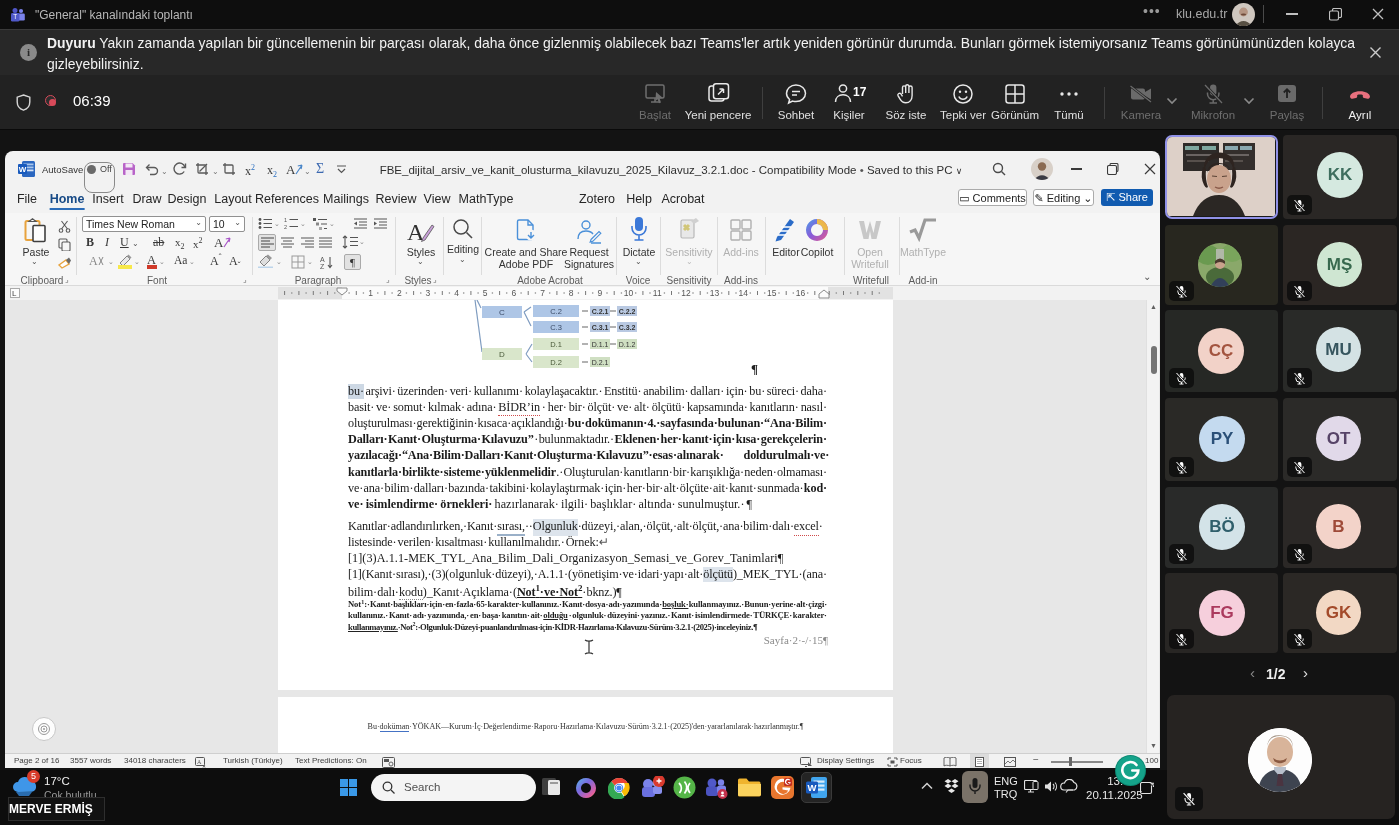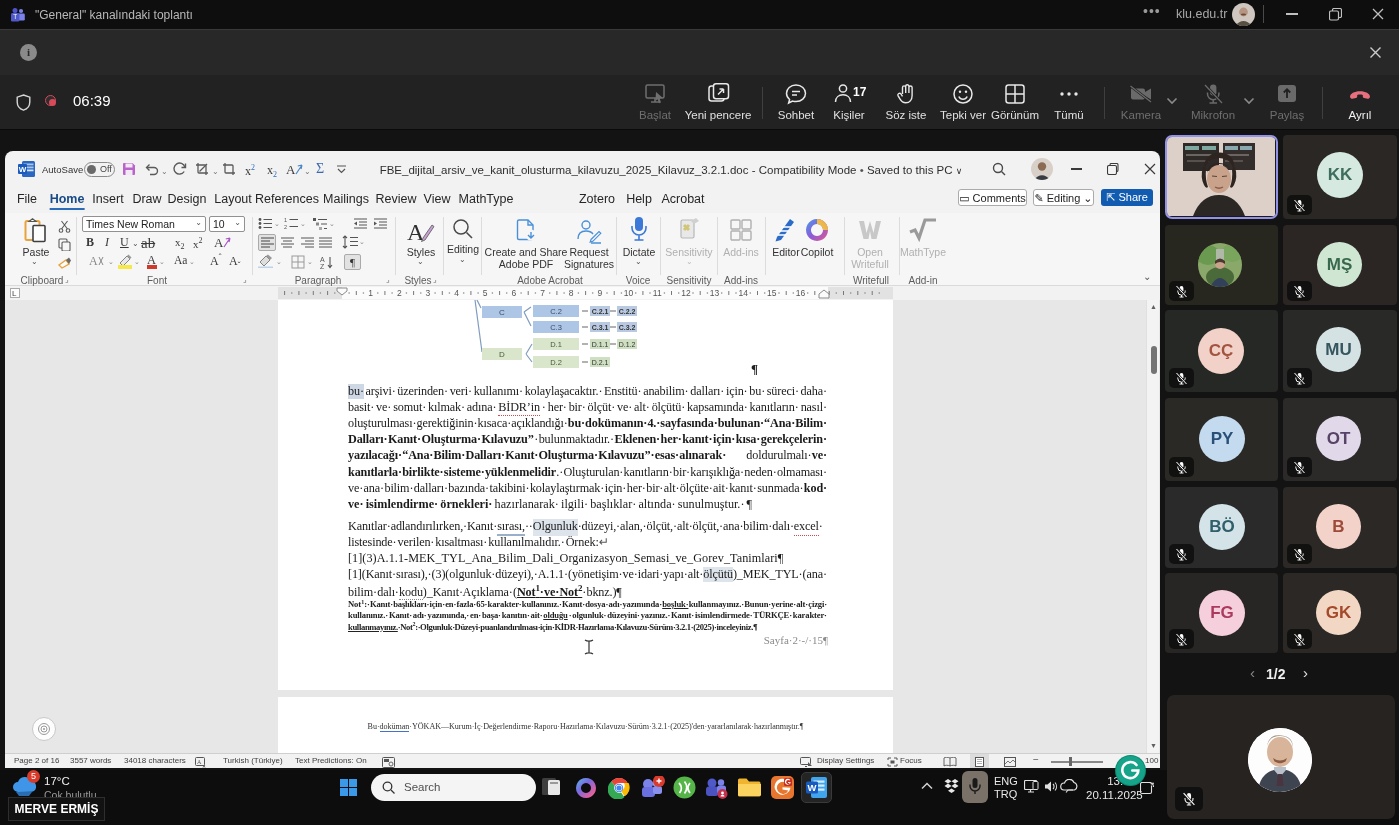--- a/index.html
+++ b/index.html
@@ -72,20 +72,21 @@
         <rect x="0.5" y="3" width="9" height="9" rx="1.5" fill="none" stroke="#c0c0c0" stroke-width="1.2"></rect>
         <path d="M3.5 3 V2 a1.5 1.5 0 0 1 1.5-1.5 h6 a1.5 1.5 0 0 1 1.5 1.5 v6 a1.5 1.5 0 0 1-1.5 1.5 h-1" fill="none" stroke="#c0c0c0" stroke-width="1.2"></path>
       </svg>
     <svg class="abs" style="left:1372px; top:8px;" width="12" height="12" viewBox="0 0 12 12">
         <path d="M1 1 L11 11 M11 1 L1 11" stroke="#c0c0c0" stroke-width="1.3"></path>
       </svg>
   </div>
 
   <div class="abs" id="banner">
     <div class="abs" style="left:20px; top:14px; width:17px; height:17px; border-radius:50%; background:#8a8a8a; color:#282828; font-size:11px; font-weight:bold; text-align:center; line-height:17px; font-family:'Liberation Serif',serif;">i</div>
+    <div class="abs" style="left:47px; top:3px; font-size:13.9px; color:#f2f2f2; line-height:21px; white-space:nowrap;"><b>Duyuru</b> Yakın zamanda yapılan bir güncellemenin bir parçası olarak, daha önce gizlenmiş olabilecek bazı Teams'ler artık yeniden görünür durumda. Bunları görmek istemiyorsanız Teams görünümünüzden kolayca<br>gizleyebilirsiniz.</div>
     <svg class="abs" style="left:1369px; top:16px;" width="13" height="13" viewBox="0 0 13 13">
         <path d="M1.5 1.5 L11.5 11.5 M11.5 1.5 L1.5 11.5" stroke="#cccccc" stroke-width="1.4"></path>
       </svg>
   </div>
 
   <div class="abs" id="meetbar">
     <svg class="abs" style="left:16px; top:19px;" width="15" height="17" viewBox="0 0 15 17">
         <path d="M7.5 1 L13.8 3.2 V8 C13.8 12.3 11 15 7.5 16.2 C4 15 1.2 12.3 1.2 8 V3.2 Z" fill="none" stroke="#d6d6d6" stroke-width="1.4"></path>
       </svg>
     <div class="abs" style="left:45px; top:20px; width:11px; height:11px; border-radius:50%; background:#2e2e2e; border:1.5px solid #d84a5a;"></div>
@@ -199,21 +200,21 @@
     <div class="abs" id="wtitle">
       <svg class="abs" style="left:13px; top:10px;" width="17" height="16" viewBox="0 0 17 16">
           <rect x="4" y="0" width="13" height="16" rx="1.5" fill="#2b67c0"></rect>
           <rect x="5.5" y="2.5" width="10" height="1.8" fill="#a8c6ec"></rect>
           <rect x="5.5" y="5.5" width="10" height="1.8" fill="#a8c6ec"></rect>
           <rect x="5.5" y="8.5" width="10" height="1.8" fill="#d6e4f7"></rect>
           <rect x="0" y="3" width="9" height="10" rx="1" fill="#185abd"></rect>
           <text x="4.5" y="11" font-size="8" font-weight="bold" fill="#fff" text-anchor="middle" font-family="Liberation Sans">W</text>
         </svg>
       <div class="abs" style="left:37px; top:13px; font-size:9.5px; color:#333;">AutoSave</div>
-      <div class="abs" style="left:79px; top:11px; width:31px; height:15px; border:1px solid #8a8a8a; border-radius:8px;">
+      <div class="abs" style="left:79px; top:11px; width:31px; height:31px; border:1px solid #8a8a8a; border-radius:8px;">
         <div class="abs" style="left:2px; top:2px; width:9px; height:9px; border-radius:50%; background:#6a6a6a;"></div>
         <div class="abs" style="left:15px; top:1px; font-size:9px; color:#444;">Off</div>
       </div>
       <svg class="abs" style="left:117px; top:11px;" width="14" height="14" viewBox="0 0 14 14">
           <path d="M1 2 a1 1 0 0 1 1-1 h8.5 L13 3.5 V12 a1 1 0 0 1 -1 1 H2 a1 1 0 0 1 -1-1 Z" fill="#b864c8"></path>
           <rect x="3.5" y="1.5" width="7" height="4" fill="#f3e8f5"></rect>
           <rect x="3.5" y="8" width="7" height="5" fill="#f3e8f5"></rect>
         </svg>
       <svg class="abs" style="left:139px; top:12px;" width="15" height="13" viewBox="0 0 15 13">
           <path d="M3 4.5 H10 a3.5 3.5 0 0 1 0 7 H6" fill="none" stroke="#5a5a5a" stroke-width="1.4"></path>
@@ -310,21 +311,21 @@
       <div class="gsep" style="left:71px;"></div>
       <div class="glabel" style="left:37px;">Clipboard</div>
       <div class="abs" style="left:60px; top:62px; font-size:8px; color:#666;">⌟</div>
 
       <div class="abs" style="left:77px; top:3px; width:124px; height:16px; background:#fff; border:1px solid #919191; border-radius:2px; font-size:10.5px; color:#222; padding:1px 3px;">Times New Roman<span style="position:absolute; right:3px; font-size:8px; color:#555;">⌄</span></div>
       <div class="abs" style="left:204px; top:3px; width:36px; height:16px; background:#fff; border:1px solid #919191; border-radius:2px; font-size:10.5px; color:#222; padding:1px 3px;">10<span style="position:absolute; right:3px; font-size:8px; color:#555;">⌄</span></div>
       <div class="abs" style="left:81px; top:22px; font-size:12px; font-weight:bold; color:#3a3a3a; font-family:'Liberation Serif',serif;">B</div>
       <div class="abs" style="left:100px; top:22px; font-size:12px; font-style:italic; color:#3a3a3a; font-family:'Liberation Serif',serif;">I</div>
       <div class="abs" style="left:115px; top:22px; font-size:12px; text-decoration:underline; color:#3a3a3a; font-family:'Liberation Serif',serif;">U</div>
       <div class="abs" style="left:127px; top:26px; font-size:8px; color:#555;">⌄</div>
-      <div class="abs" style="left:136px; top:22px; font-size:15px; text-decoration:line-through; color:#3a3a3a; font-family:'Liberation Serif',serif;">ab</div>
+      <div class="abs" style="left:148px; top:22px; font-size:12px; text-decoration:line-through; color:#3a3a3a; font-family:'Liberation Serif',serif;">ab</div>
       <div class="abs" style="left:170px; top:23px; font-size:11px; color:#3a3a3a; font-family:'Liberation Serif',serif;">x<sub style="font-size:8px;">2</sub></div>
       <div class="abs" style="left:188px; top:23px; font-size:11px; color:#3a3a3a; font-family:'Liberation Serif',serif;">x<sup style="font-size:8px;">2</sup></div>
       <svg class="abs" style="left:209px; top:22px;" width="17" height="15" viewBox="0 0 17 15">
           <text x="0" y="12" font-size="13" fill="#3a3a3a" font-family="Liberation Serif">A</text>
           <path d="M10 12 L16 3 M16 3 l-1 4 M16 3 l-4.2 1" stroke="#a855c8" stroke-width="1.2" fill="none"></path>
         </svg>
       <svg class="abs" style="left:84px; top:41px;" width="18" height="13" viewBox="0 0 18 13">
           <text x="0" y="11" font-size="12" fill="#888" font-family="Liberation Serif">A</text>
           <path d="M10 3 L14 11 M14 3 L10 11" stroke="#888" stroke-width="1"></path>
         </svg>
@@ -710,21 +711,21 @@
       <div class="line just" style="top: 148px; display: flex; justify-content: space-between; white-space: nowrap; word-spacing: 0px;">
           <span style="font-weight:bold;">yazılacağı·</span>
           <span style="font-weight:bold;">“Ana·</span>
           <span style="font-weight:bold;">Bilim·</span>
           <span style="font-weight:bold;">Dalları·</span>
           <span style="font-weight:bold;">Kanıt·</span>
           <span style="font-weight:bold;">Oluşturma·</span>
           <span style="font-weight:bold;">Kılavuzu”·</span>
           <span style="font-weight:bold;">esas·</span>
           <span style="font-weight:bold;">alınarak·</span>
-          <span style="font-weight:normal;margin-left:20px;">doldurulmalı·</span>
+          <span style="font-weight:bold;margin-left:20px;">doldurulmalı·</span>
           <span style="font-weight:bold;">ve·</span>
         </div>
       <div class="line just" style="top: 165px; display: flex; justify-content: space-between; white-space: nowrap; word-spacing: 0px;">
           <span style="font-weight:bold;">kanıtlarla·</span>
           <span style="font-weight:bold;">birlikte·</span>
           <span style="font-weight:bold;">sisteme·</span>
           <span style="font-weight:bold;">yüklenmelidir</span>
           <span style="">.·</span>
           <span style="">Oluşturulan·</span>
           <span style="">kanıtların·</span>
@@ -1078,21 +1079,21 @@
   </div>
 
   <div class="abs" id="taskbar">
     <svg class="abs" style="left:12px; top:6px;" width="26" height="20" viewBox="0 0 26 20">
         <path d="M6 16 a5 5 0 0 1 0-10 a7 7 0 0 1 13-1 a5.5 5.5 0 0 1 1 10.8 Z" fill="#3f96e8"></path>
         <path d="M4 16 h16 l-3 4 h-10 Z" fill="#2a6db0"></path>
       </svg>
     <div class="abs" style="left:27px; top:0px; width:13px; height:13px; border-radius:50%; background:#d83b2a; color:#fff; font-size:9px; text-align:center; line-height:13px;">5</div>
     <div class="abs" style="left:44px; top:5px; font-size:11.5px; color:#f0f0f0;">17°C</div>
     <div class="abs" style="left:44px; top:19px; font-size:10.5px; color:#9a9a9a;">Çok bulutlu</div>
-    <div class="abs" style="left:8px; top:27px; width:97px; height:24px; background:#121212; border:1px solid #2e2e2e; text-align:center; font-size:12px; font-weight:bold; color:#ffffff; line-height:23px;">MERVE ERMİŞ</div>
+    <div class="abs" style="left:8px; top:27px; width:97px; height:24px; background:#121212; border:1px solid #2e2e2e; text-align:left; font-size:12px; font-weight:bold; color:#ffffff; line-height:23px;">MERVE ERMİŞ</div>
     <svg class="abs" style="left:340px; top:9px;" width="17" height="17" viewBox="0 0 17 17">
         <rect x="0" y="0" width="8" height="8" fill="#3a99e8"></rect>
         <rect x="9" y="0" width="8" height="8" fill="#3a99e8"></rect>
         <rect x="0" y="9" width="8" height="8" fill="#3a99e8"></rect>
         <rect x="9" y="9" width="8" height="8" fill="#3a99e8"></rect>
       </svg>
     <div class="abs" style="left:371px; top:4px; width:165px; height:27px; border-radius:14px; background:#f4f4f4;">
       <svg class="abs" style="left:11px; top:7px;" width="13" height="13" viewBox="0 0 13 13">
           <circle cx="5.5" cy="5.5" r="4.3" fill="none" stroke="#333" stroke-width="1.3"></circle>
           <path d="M9 9 L12.5 12.5" stroke="#333" stroke-width="1.3"></path>

